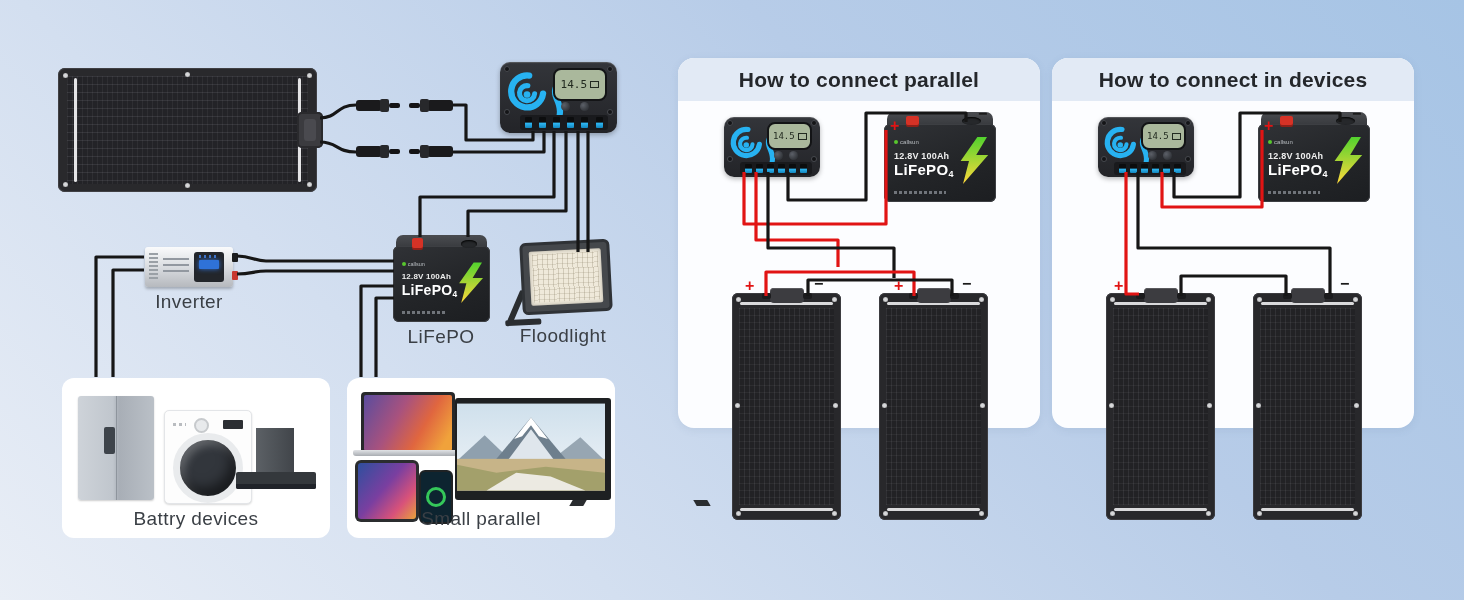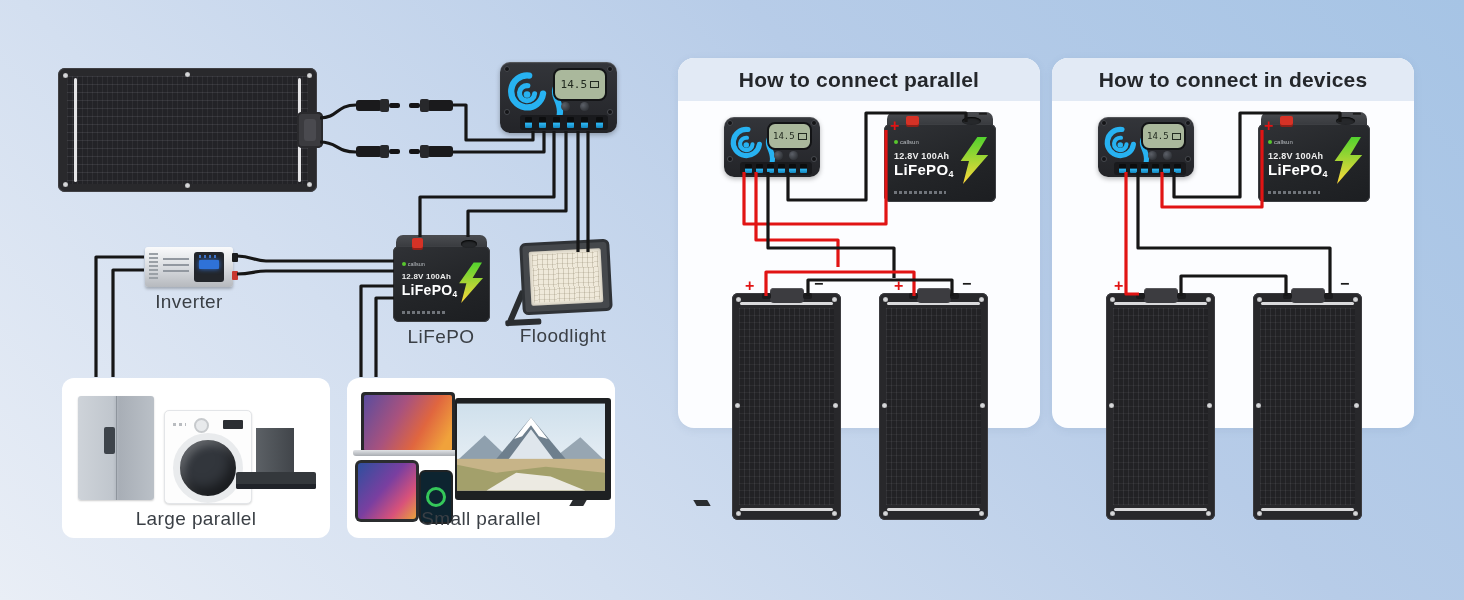--- a/index.html
+++ b/index.html
@@ -371,21 +371,21 @@
     </div>
     <div class="washer">
       <div class="wdots"></div>
       <div class="wknob"></div>
       <div class="wdisp"></div>
       <div class="door"></div>
     </div>
     <div class="hoodchimney"></div>
     <div class="hoodcanopy"></div>
   </div>
-  <span class="dev-label" style="left:196px;top:508px">Large parallel</span>
+  <span class="dev-label" style="left:196px;top:508px">Battry devices</span>
 
   <div class="devcard" style="left:347px;top:378px">
     <div class="laptop">
         <div class="lscreen"></div>
       </div>
     <div class="lbase"></div>
     <div class="tablet">
         <div class="tscreen"></div>
       </div>
     <div class="phone">

